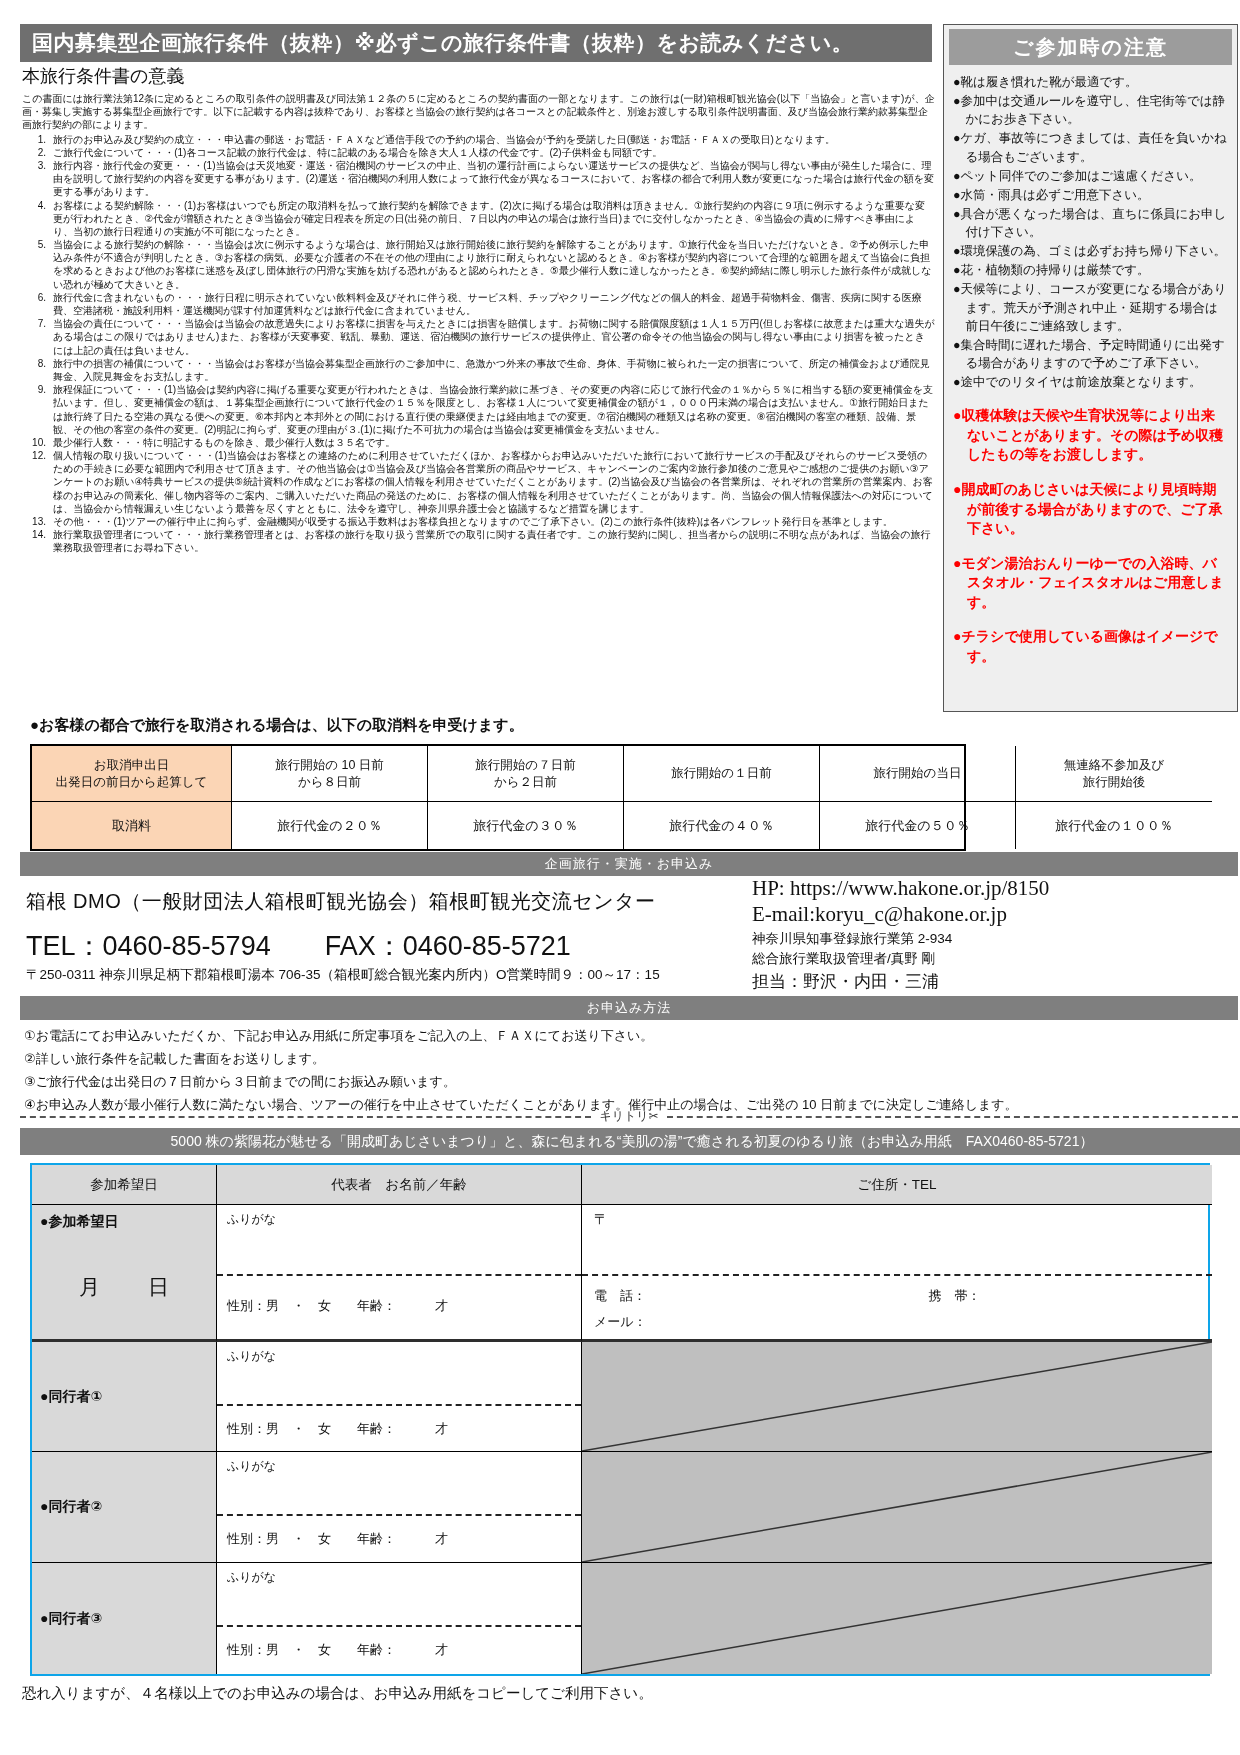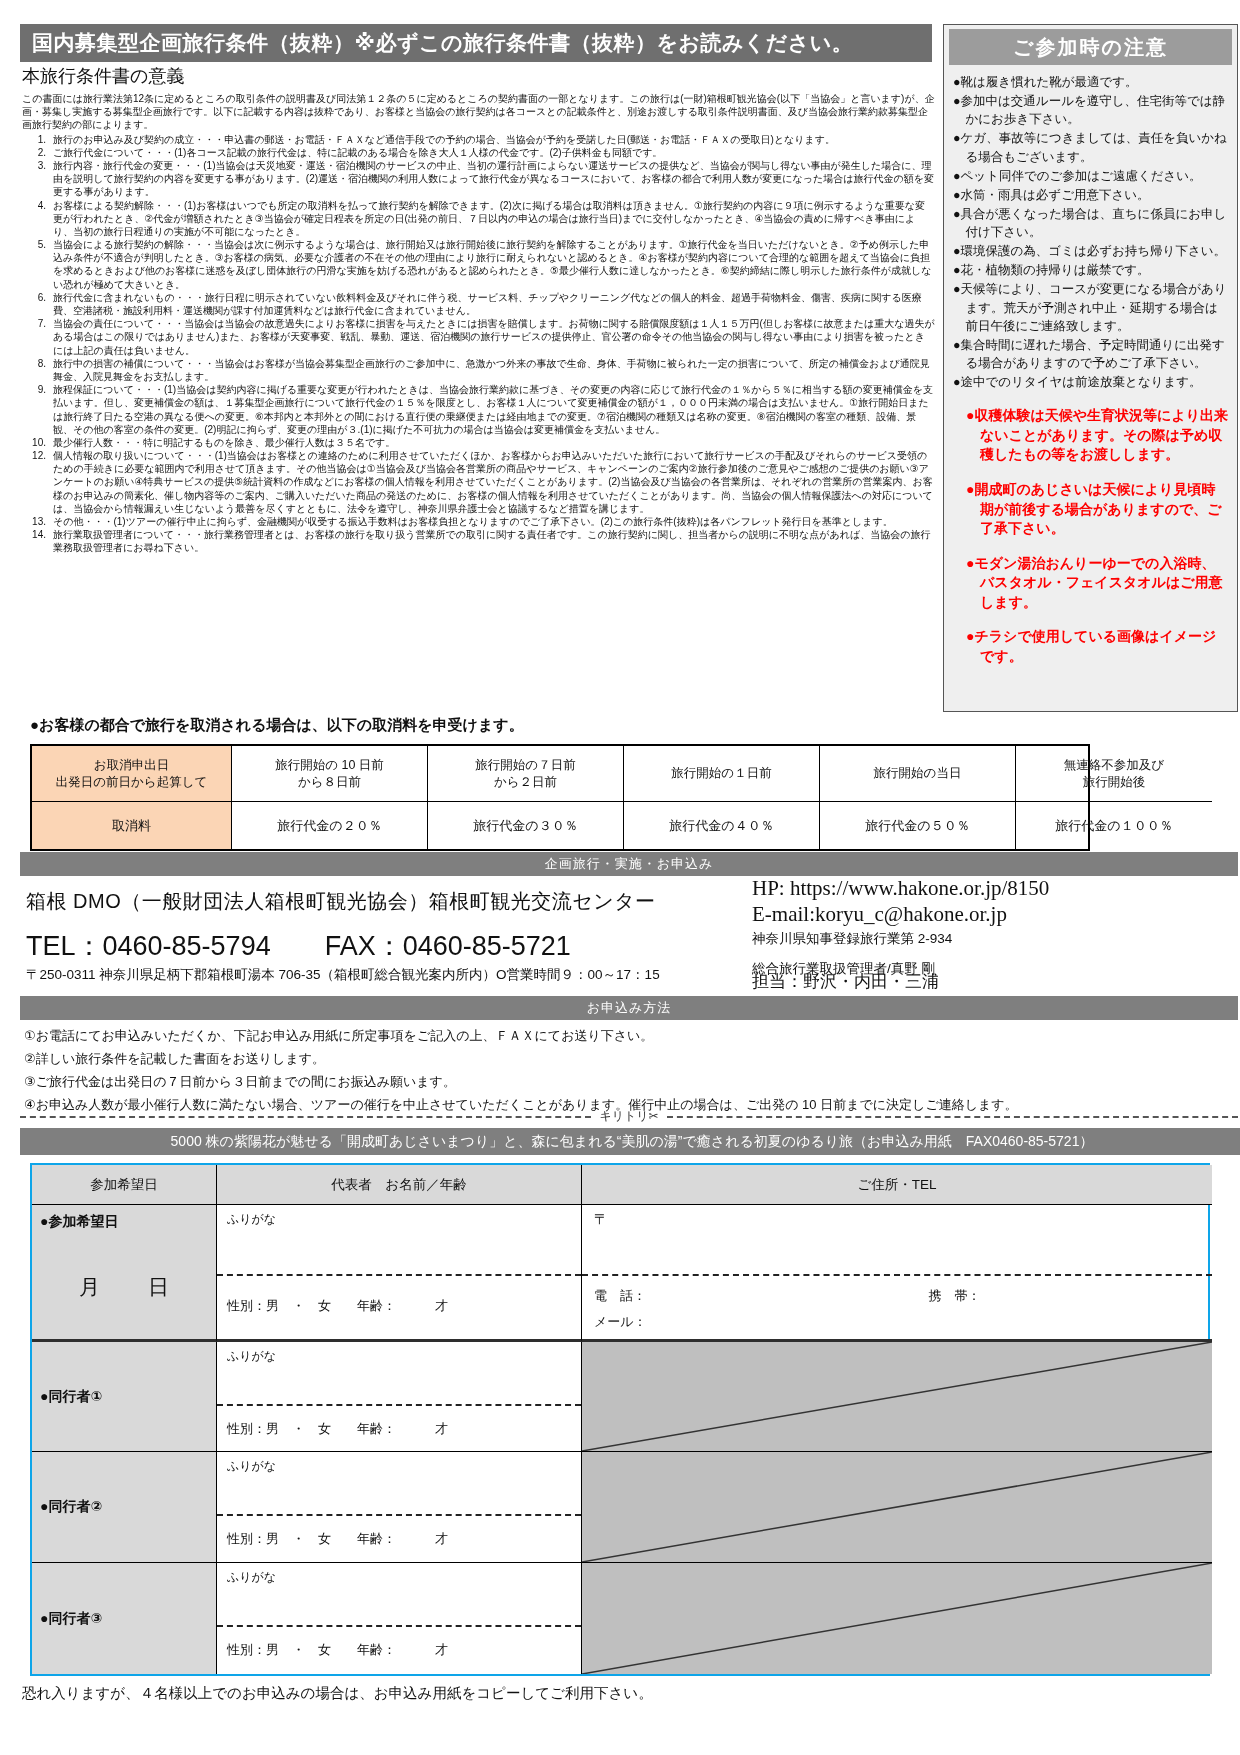--- a/index.html
+++ b/index.html
@@ -19,46 +19,46 @@
   .citem{display:flex;font-size:10px;line-height:1.32;}
   .citem .num{width:24px;text-align:right;margin-right:7px;flex:none;}
   .citem .txt{flex:1;}
 
   
   .notice{left:943px;top:24px;width:295px;height:688px;background:#efefef;border:1px solid #555;box-sizing:border-box;}
   .notice-h{background:#9c9c9c;color:#fff;font-size:20px;font-weight:bold;text-align:center;
             height:36px;line-height:36px;margin:4px 5px 8px 5px;letter-spacing:2px;}
   .nlist{padding:0 8px 0 9px;font-size:12.5px;line-height:1.45;}
   .nlist div{padding-left:1em;text-indent:-1em;margin-bottom:1px;}
-  .rlist{padding:14px 8px 0 22px;font-size:14px;line-height:1.4;font-weight:bold;color:#fe0000;}
+  .rlist{padding:14px 8px 0 9px;font-size:14px;line-height:1.4;font-weight:bold;color:#fe0000;}
   .rlist div{padding-left:1em;text-indent:-1em;margin-bottom:15px;}
 
   
   .cancel-note{left:30px;top:716px;font-size:15px;font-weight:bold;}
-  .ctable{left:30px;top:744px;width:1060px;display:grid;
+  .ctable{left:30px;top:744px;width:936px;display:grid;
           grid-template-columns:200px 196px 196px 196px 196px 196px;
           grid-template-rows:56px 47px;border:2px solid #000;box-sizing:border-box;}
   .ctable>div{border-right:1px solid #000;border-bottom:1px solid #000;display:flex;align-items:center;
               justify-content:center;text-align:center;font-size:12.5px;white-space:pre-line;line-height:1.35;}
   .ctable>div:nth-child(6n){border-right:none;}
   .ctable>div:nth-child(n+7){border-bottom:none;font-size:13px;}
   .peach{background:#fbd5b5;}
 
   
   .secbar{left:20px;width:1218px;height:24px;background:#7f7f7f;color:#fff;font-size:13px;
           text-align:center;line-height:24px;letter-spacing:1px;}
 
   
   .org-name{left:26px;top:888px;font-size:20px;letter-spacing:.5px;white-space:nowrap;}
   .org-tel{left:26px;top:928px;font-size:27px;white-space:nowrap;}
   .org-addr{left:26px;top:966px;font-size:13.5px;white-space:nowrap;}
   .org-hp{left:752px;top:876px;font-family:"Liberation Serif","DejaVu Serif",serif;font-size:21px;white-space:nowrap;}
   .org-mail{left:752px;top:902px;font-family:"Liberation Serif","DejaVu Serif",serif;font-size:21px;white-space:nowrap;}
   .org-s1{left:752px;top:930px;font-size:13.5px;}
-  .org-s2{left:752px;top:950px;font-size:13.5px;margin-top:10px;}
+  .org-s2{left:752px;top:950px;font-size:13.5px;}
   .org-s3{left:752px;top:970px;font-size:17px;}
 
   
   .steps{left:24px;top:1024px;width:1210px;font-size:13px;line-height:1.78;}
 
   
   .cut{left:20px;top:1108px;width:1218px;display:flex;align-items:center;font-size:12px;color:#333;}
   .cut .dash{flex:1;border-top:2px dashed #555;height:0;}
   .cut .lbl{padding:0 8px;white-space:nowrap;}
 

